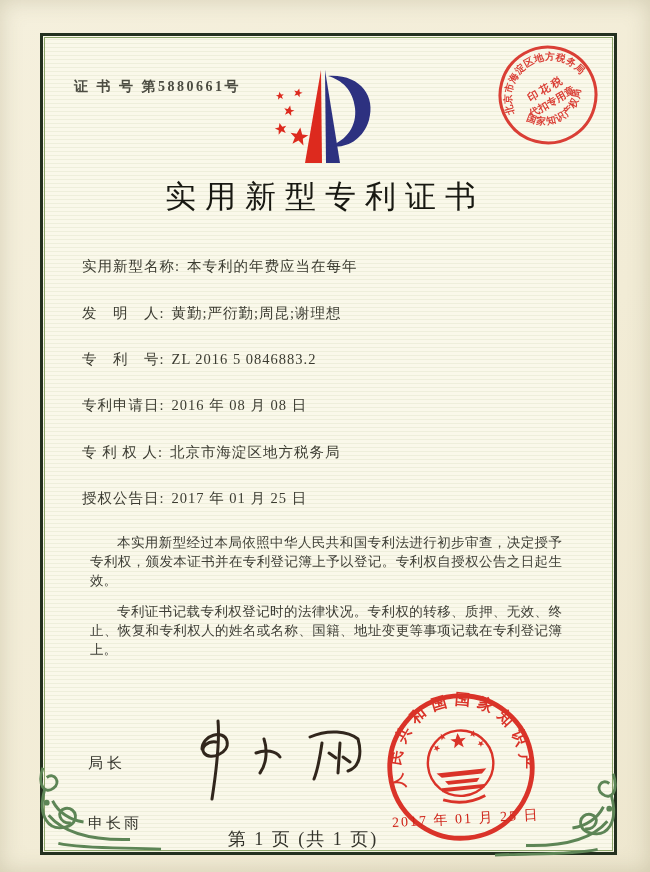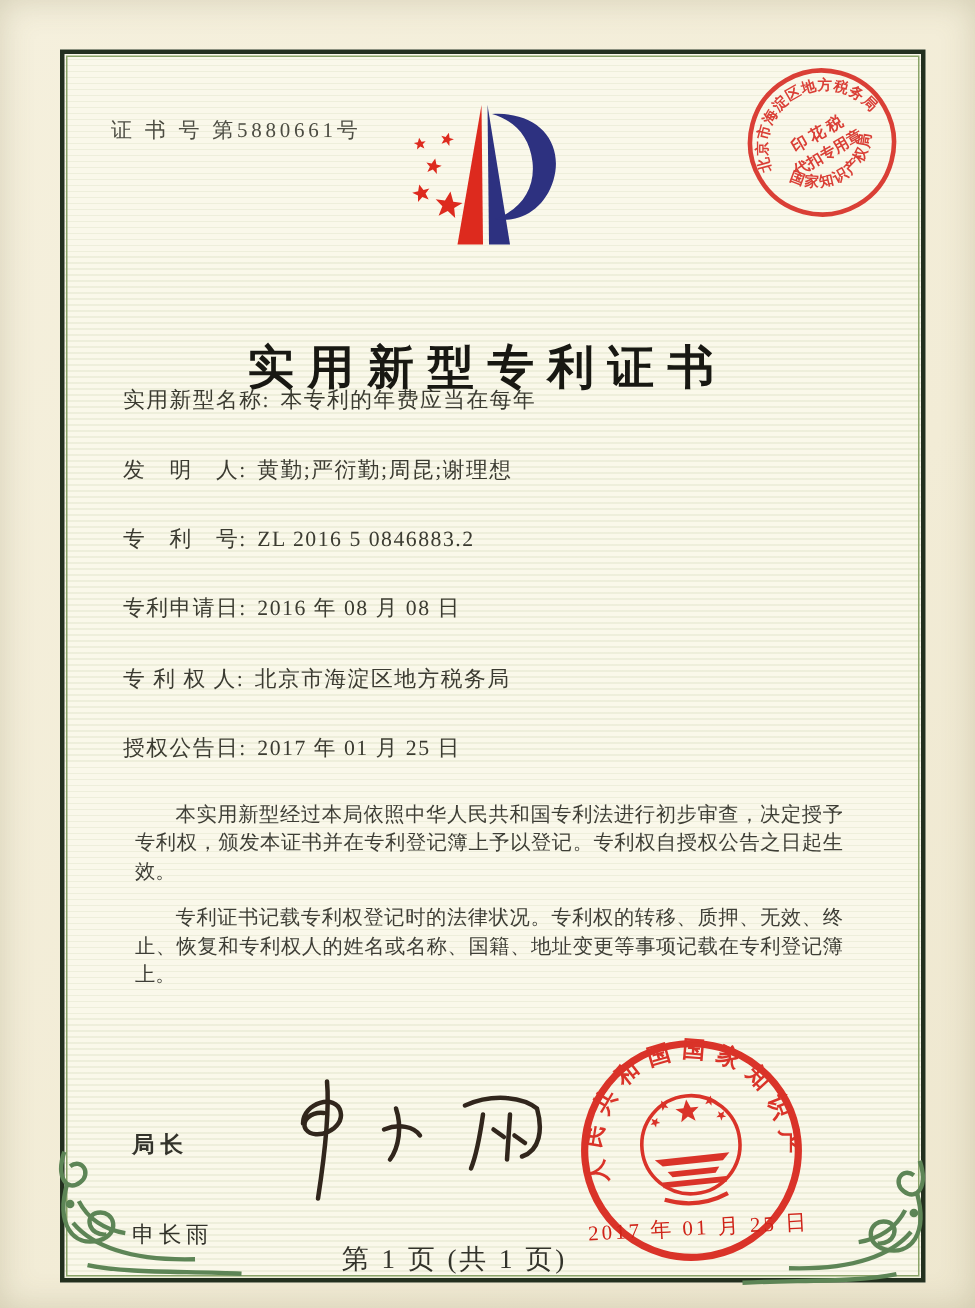--- a/index.html
+++ b/index.html
@@ -18,41 +18,41 @@
     border:3px solid #23301f;
     background:
       repeating-linear-gradient(0deg, rgba(150,170,110,.12) 0px, rgba(150,170,110,.12) 1px, transparent 1px, transparent 4px),
       #faf8ea;
   }
   .frame-inner{
     position:absolute;inset:1px;border:1px solid #8aa468;pointer-events:none;
   }
   .cert-no{
     position:absolute;left:74px;top:78px;
-    font-size:14px;letter-spacing:2.5px;color:#4c4c42;
+    font-size:14px;letter-spacing:2.5px;color:#4c4c42;font-weight:bold;
   }
   .logo{position:absolute;left:258px;top:66px;width:135px;height:106px;}
   .tax-stamp{
     position:absolute;left:497px;top:44px;width:102px;height:102px;
     transform:rotate(-30deg);opacity:.88;
   }
   .title{
     position:absolute;left:0;top:176px;width:650px;text-align:center;
-    font-size:31px;font-weight:bold;letter-spacing:9px;color:#181812;margin-top:48px;
+    font-size:31px;font-weight:normal;letter-spacing:9px;color:#181812;
   }
   .fields{position:absolute;left:0;top:0;width:650px;}
   .field-row{position:absolute;left:82px;font-size:14.5px;color:#3b3b31;letter-spacing:1px;white-space:nowrap;}
   .field-row .val{margin-left:7px;}
   .fr0{top:257px}.fr1{top:304px}.fr2{top:350px}.fr3{top:396px}.fr4{top:443px}.fr5{top:489px}
   .body-text{
     position:absolute;left:78px;top:521px;width:496px;
     font-size:13.5px;line-height:19px;color:#3e3e36;text-align:justify;
   }
   .body-text p{margin:12px;text-indent:2em;}
-  .signer-title{position:absolute;left:88px;top:754px;font-size:15px;letter-spacing:4px;color:#33332b;font-weight:bold;}
+  .signer-title{position:absolute;left:88px;top:754px;font-size:15px;letter-spacing:4px;color:#33332b;}
   .signer-name{position:absolute;left:88px;top:814px;font-size:15px;letter-spacing:3px;color:#33332b;}
   .signature{position:absolute;left:172px;top:714px;width:210px;height:92px;}
   .seal{position:absolute;left:384px;top:690px;width:154px;height:154px;transform:rotate(-6deg);opacity:.93;z-index:3;}
   .seal-date{
     position:absolute;left:392px;top:810px;width:150px;z-index:4;
     font-size:14px;color:#cf2318;letter-spacing:2px;transform:rotate(-3deg);white-space:nowrap;
   }
   .footer{
     position:absolute;left:0;top:827px;width:606px;text-align:center;
     font-size:18px;letter-spacing:2px;color:#33332b;z-index:1;

